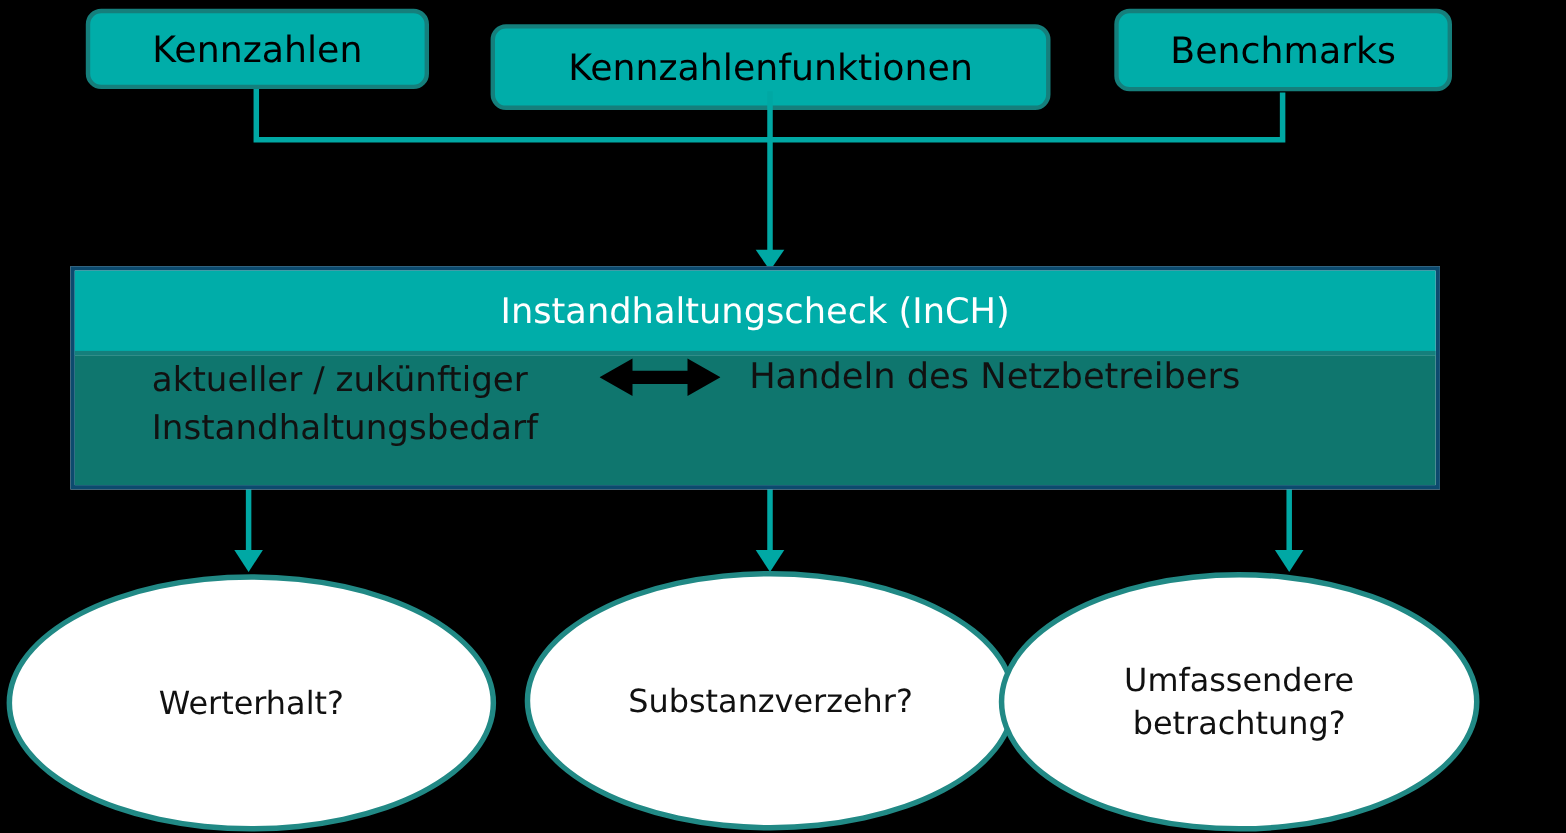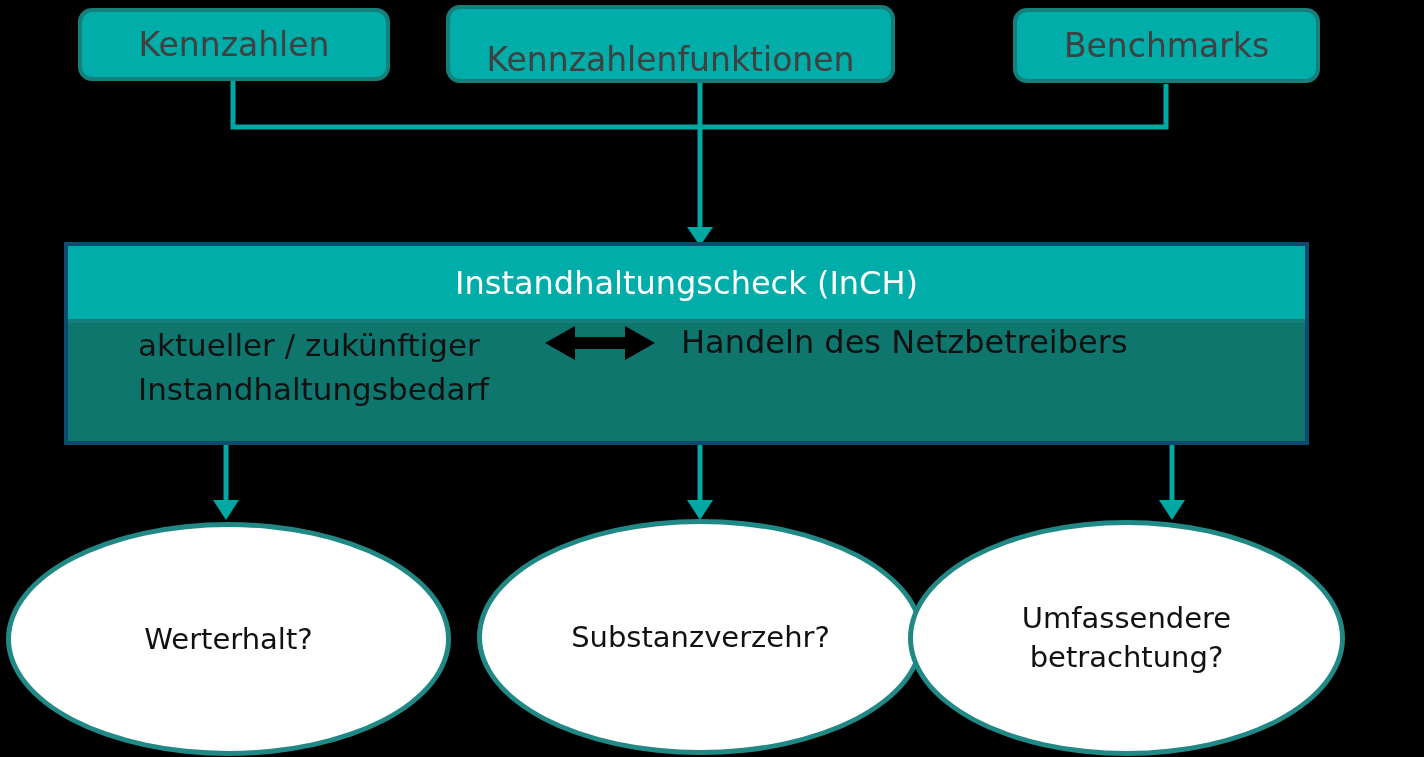--- a/index.html
+++ b/index.html
@@ -3,25 +3,25 @@
 <meta charset="utf-8">
 <style>
   html,body{margin:0;padding:0;background:#000;}
   .canvas{
     position:relative;width:1424px;height:757px;background:#000000;
     overflow:hidden;font-family:"DejaVu Sans","Liberation Sans",sans-serif;
   }
   
   .tbox{
     position:absolute;background:#00ADA9;border:4px solid #157F7C;border-radius:14px;
-    display:flex;align-items:center;justify-content:center;color:#404040;
+    display:flex;align-items:center;justify-content:center;color:#000000;
     font-size:33px;box-sizing:border-box;white-space:nowrap;
   }
   #box-kennzahlen{left:78px;top:8px;width:312px;height:73px;}
-  #box-funktionen{left:446px;top:5px;width:449px;height:78px;align-items:flex-end;}
+  #box-funktionen{left:446px;top:22px;width:509px;height:78px;}
   #box-benchmarks{left:1013px;top:8px;width:307px;height:75px;}
   
   .connectors{position:absolute;left:0;top:0;pointer-events:none;}
   
   .main-box{
     position:absolute;left:64px;top:242px;width:1245px;height:203px;
     border:4px solid #0c4a6e;box-sizing:border-box;background:#FFFFFF;
   }
   .main-header{
     height:77px;background:#00ADA9;border-bottom:4px solid #157F7C;box-sizing:border-box;

